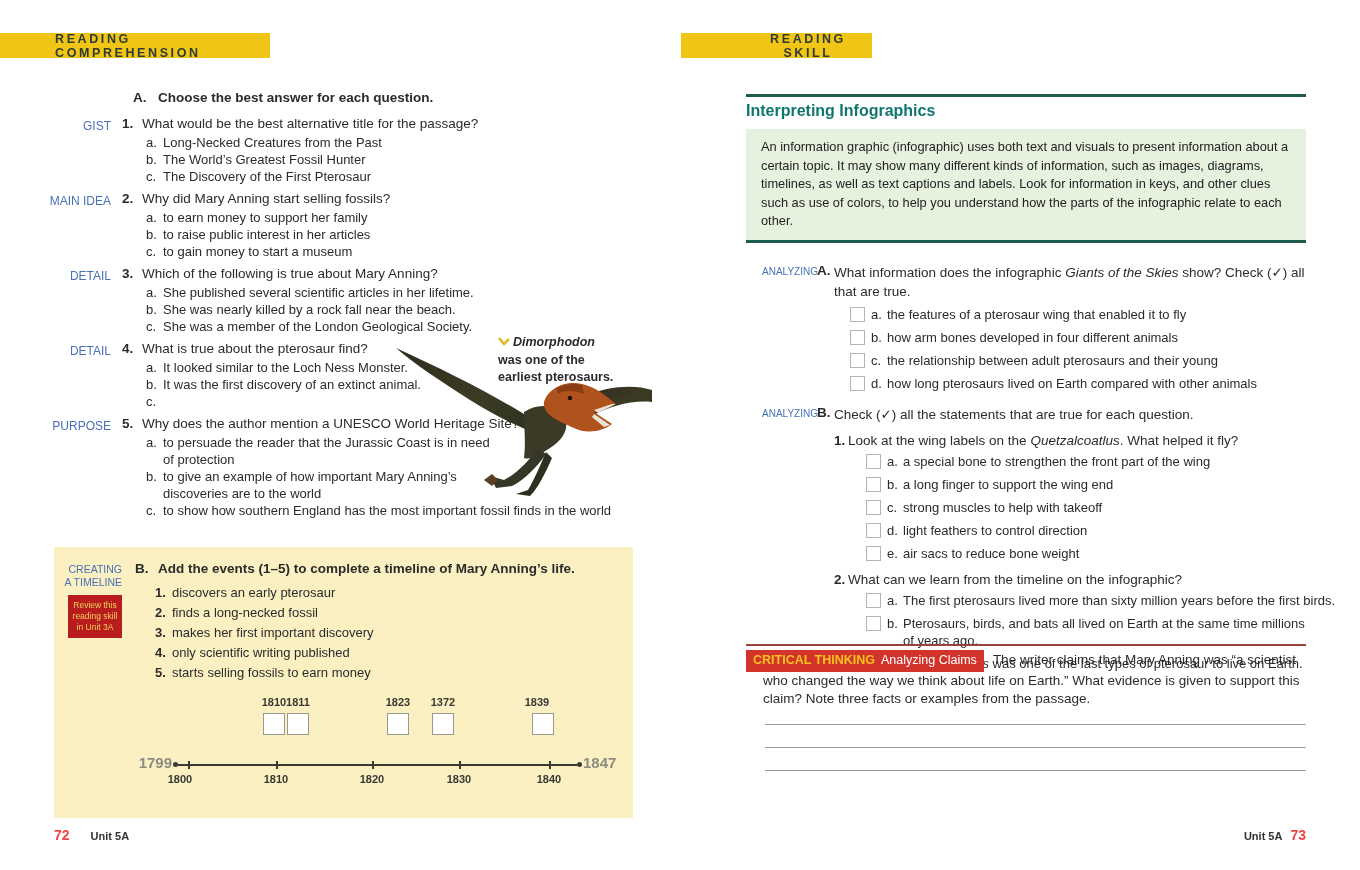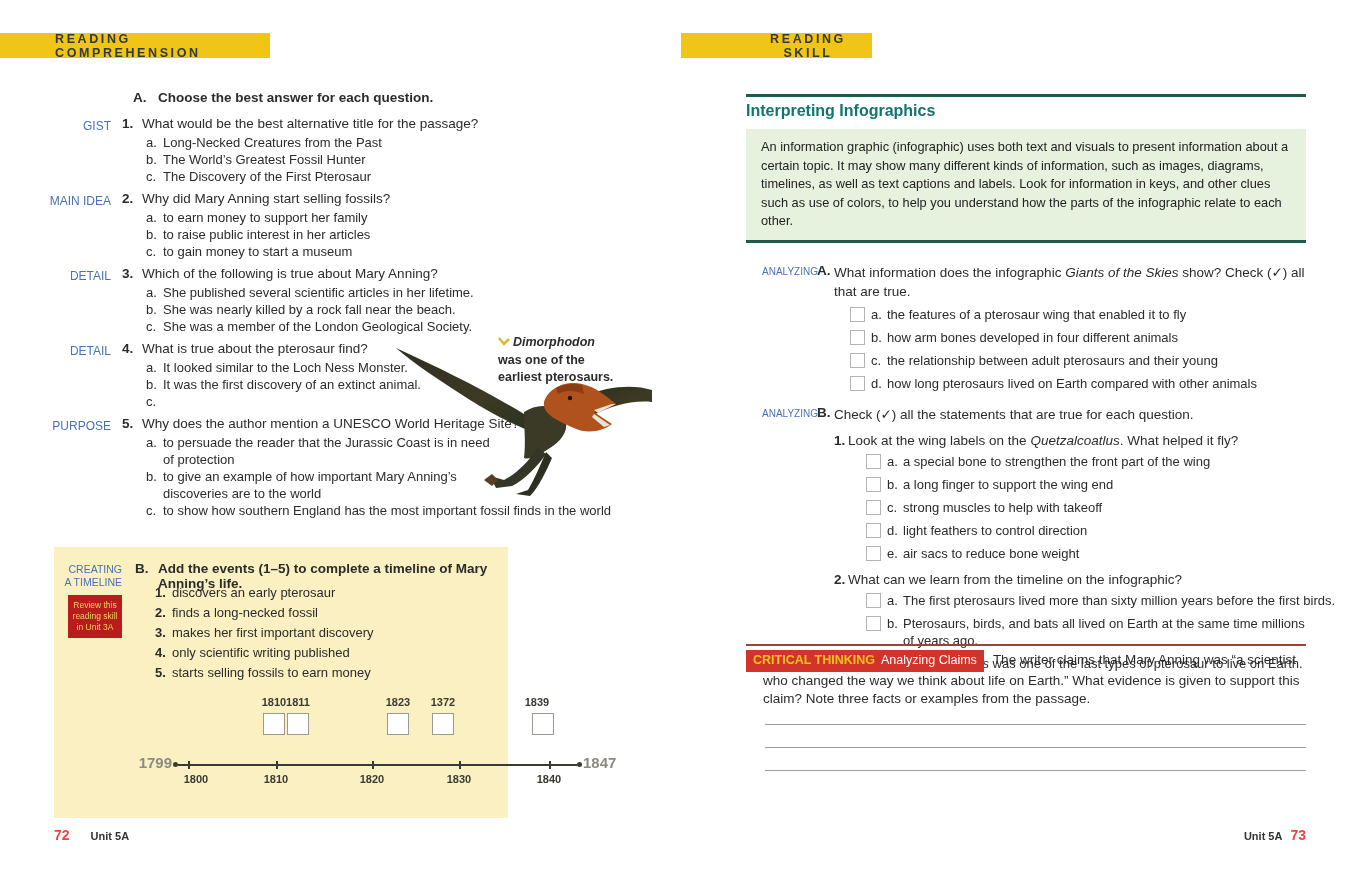--- a/index.html
+++ b/index.html
@@ -31,21 +31,21 @@
   .opt .otext.narrow { max-width:340px; }
   .nw { white-space:nowrap; }
 
   
   .ptero { position:absolute; left:388px; top:338px; width:272px; height:160px; pointer-events:none; }
   .caption { position:absolute; left:498px; top:334px; width:122px; font-size:12.5px; font-weight:bold; line-height:17.5px; }
   .caption .chev { display:inline-block; margin-right:3px; }
   .caption .cital { font-style:italic; }
 
   
-  .ybox { position:absolute; left:54px; top:547px; width:454px; height:271px; background:#FAF0C2; }
+  .ybox { position:absolute; left:54px; top:547px; width:579px; height:271px; background:#FAF0C2; }
   .ybox .side-label { position:absolute; left:10px; top:16px; width:58px; text-align:right; color:#4A71B5; font-size:10.5px; line-height:13px; }
   .ybox .review { position:absolute; left:14px; top:48px; width:54px; background:#b91c1c; color:#EDD15E; font-size:8.5px; line-height:11px; text-align:center; padding:5px 2px; box-sizing:border-box; }
   .ybox .bhead { position:absolute; left:81px; top:14px; display:flex; font-weight:bold; font-size:13.5px; }
   .ybox .bhead .hlbl { width:23px; flex:none; }
   .ybox .events { position:absolute; left:101px; top:36px; }
   .ybox .ev { display:flex; font-size:13px; line-height:20px; }
   .ybox .ev .num { width:17px; flex:none; font-weight:bold; }
   .tl-evlabel { position:absolute; top:149px; width:28px; text-align:center; font-size:11px; font-weight:bold; color:#3a3a33; }
   .tl-box { position:absolute; top:166px; width:22px; height:22px; background:#ffffff; border:1px solid #9a9a90; box-sizing:border-box; }
   .tl-line { position:absolute; left:124px; top:217px; width:399px; height:2px; background:#3a3a33; }
@@ -306,21 +306,21 @@
 
     <span class="tl-start">1799</span>
     <div class="tl-line">
       <span class="tick" style="left:10px"></span>
       <span class="tick" style="left:98px"></span>
       <span class="tick" style="left:194px"></span>
       <span class="tick" style="left:281px"></span>
       <span class="tick" style="left:371px"></span>
     </div>
     <span class="tl-end">1847</span>
-    <span class="tl-ticklabel" style="left:122px">1800</span>
+    <span class="tl-ticklabel" style="left:106px">1800</span>
     <span class="tl-ticklabel" style="left:202px">1810</span>
     <span class="tl-ticklabel" style="left:298px">1820</span>
     <span class="tl-ticklabel" style="left:385px">1830</span>
     <span class="tl-ticklabel" style="left:475px">1840</span>
   </div>
 
   <div class="footer fleft">
     <span class="pg">72</span>
     <span class="un">Unit 5A</span>
   </div>

